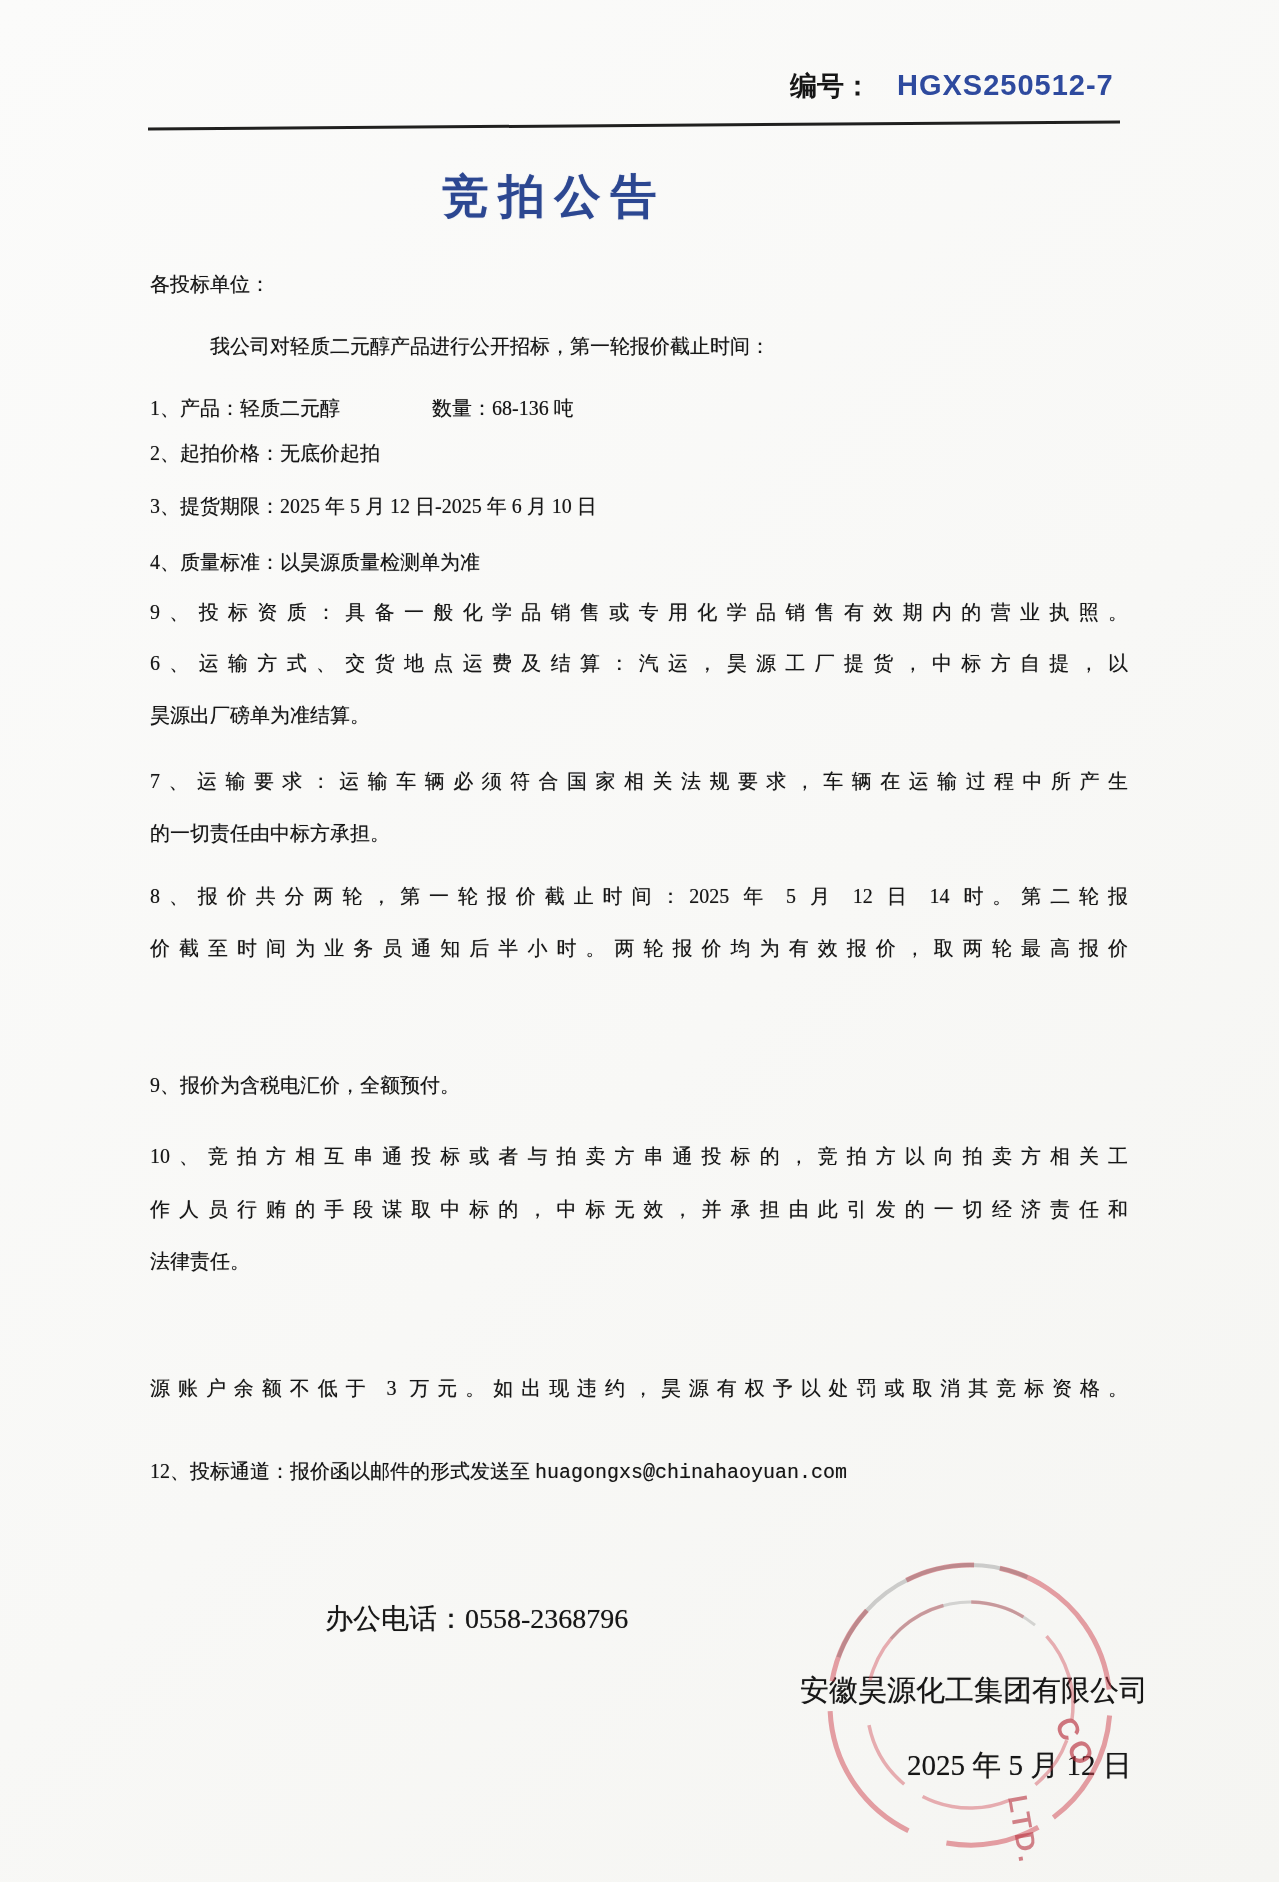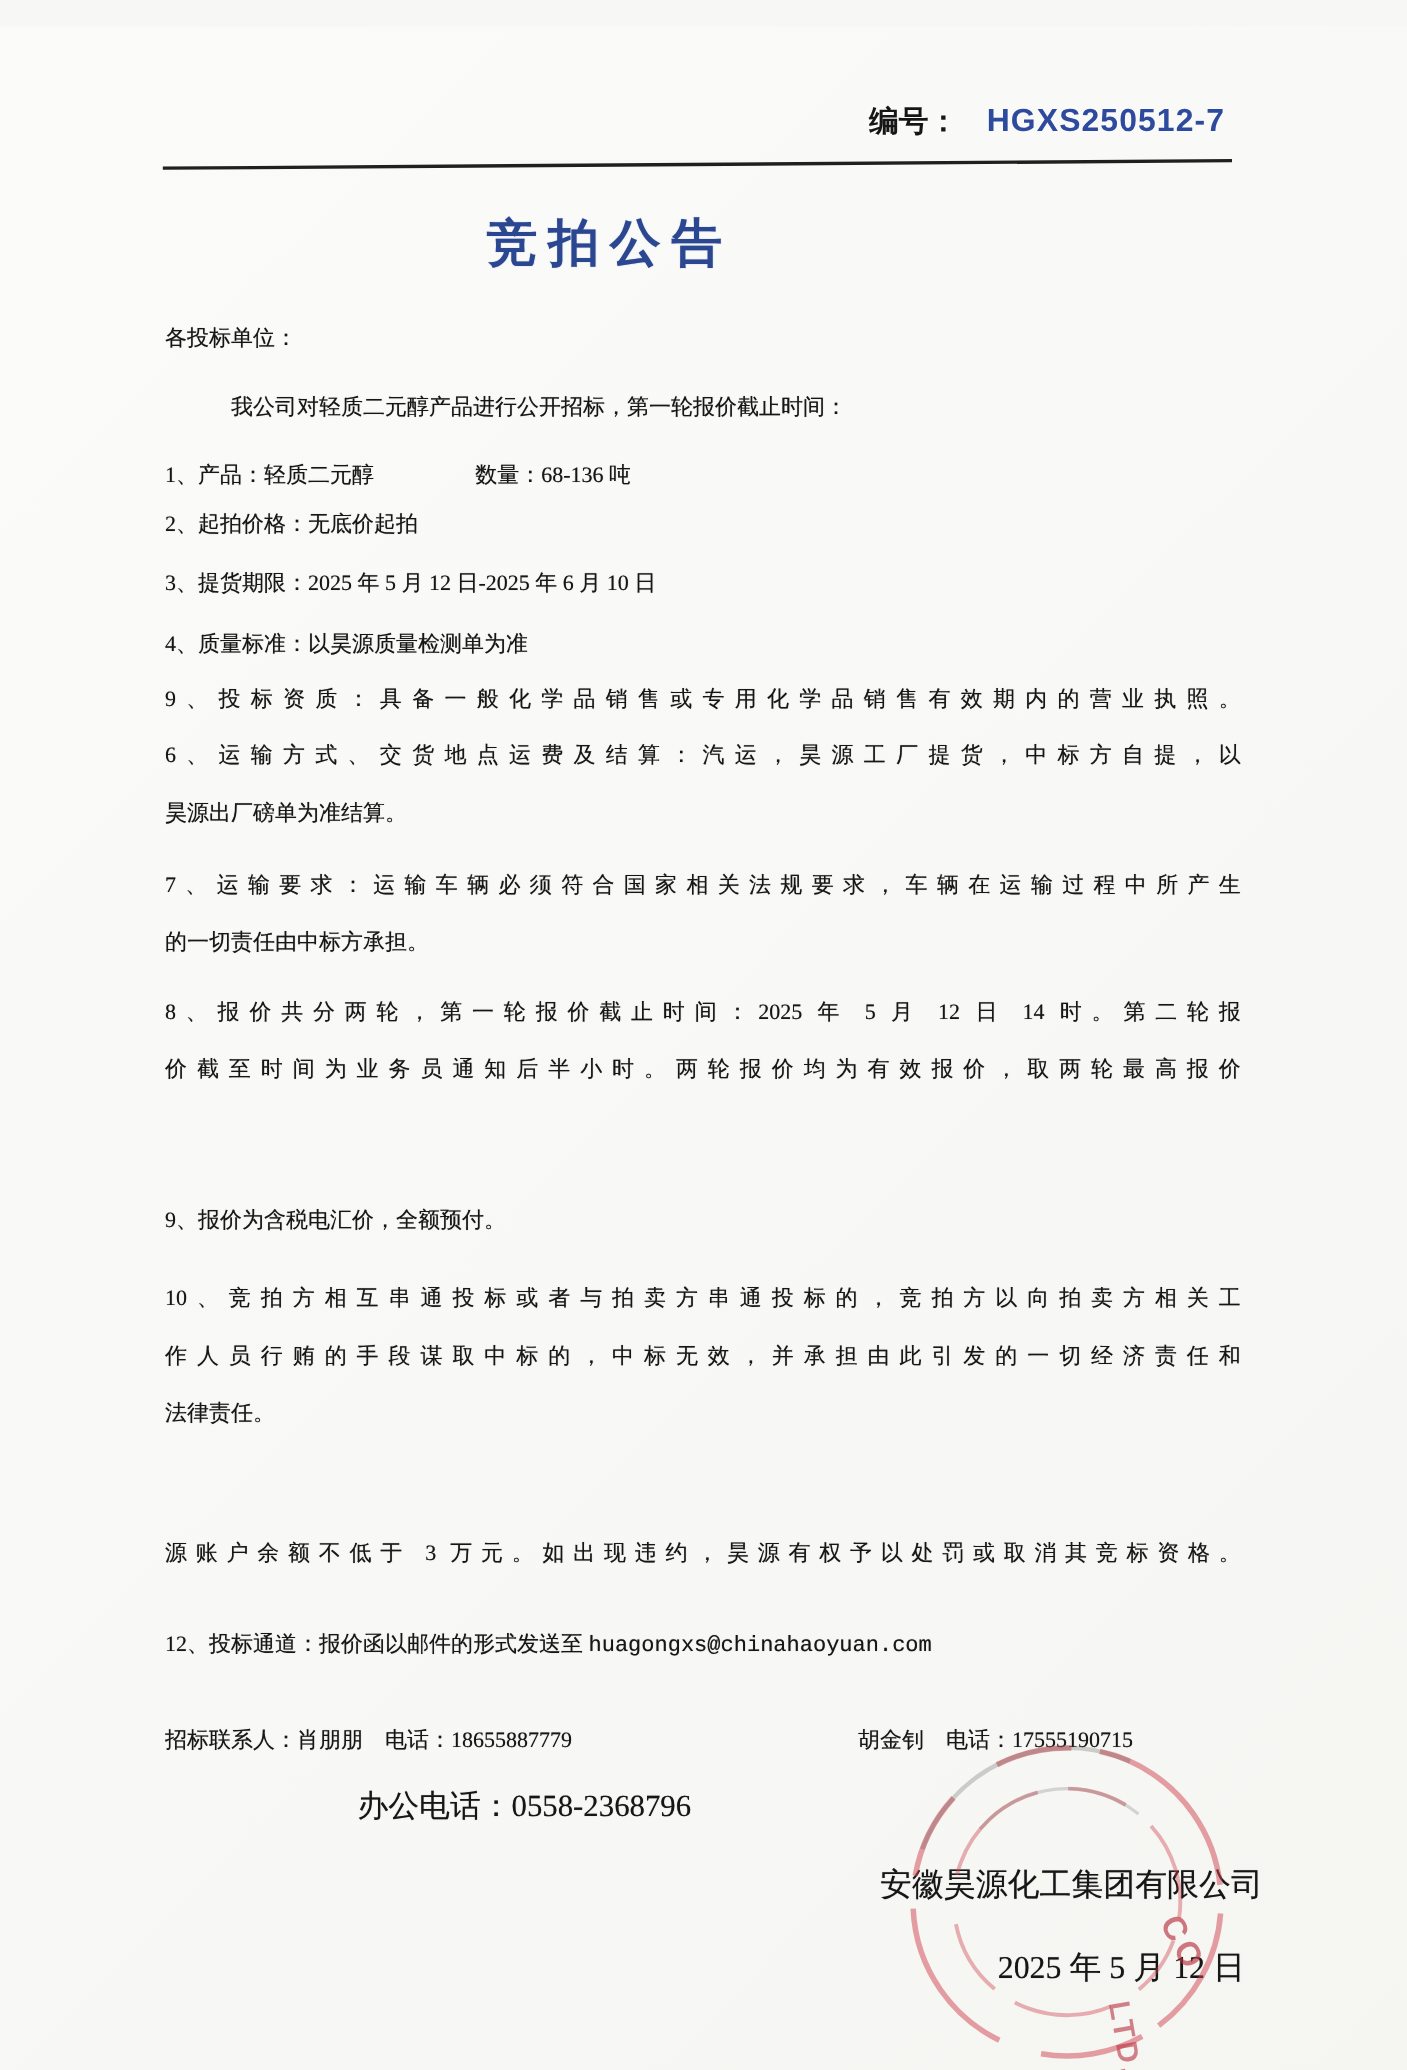--- a/index.html
+++ b/index.html
@@ -7,21 +7,20 @@
     width:1279px;height:1882px;
     background:#f7f7f5;
     font-family:"Liberation Serif","DejaVu Serif",serif;
     color:#161616;
     position:relative;
     overflow:hidden;
   }
   .page{
     position:absolute;inset:0;
     background:linear-gradient(135deg,#fbfbfa 0%,#f8f8f6 55%,#f5f5f2 100%);
-    margin-top:24px;
   }
   .line{
     position:absolute;
     left:150px;width:978px;
     font-size:20px;line-height:36px;
     white-space:nowrap;
     text-shadow:0 0 0.7px rgba(20,20,20,.55);
   }
   .j{white-space:normal;text-align:justify;text-align-last:justify;}
   .header-row{
@@ -90,24 +89,20 @@
   <div class="line" style="top:1067px">9、报价为含税电汇价，全额预付。</div>
 
   <div class="line j" style="top:1138px">10、竞拍方相互串通投标或者与拍卖方串通投标的，竞拍方以向拍卖方相关工</div>
   <div class="line j" style="top:1191px">作人员行贿的手段谋取中标的，中标无效，并承担由此引发的一切经济责任和</div>
   <div class="line" style="top:1243px">法律责任。</div>
 
   <div class="line j" style="top:1370px">源账户余额不低于 3 万元。如出现违约，昊源有权予以处罚或取消其竞标资格。</div>
 
   <div class="line" style="top:1453px"><span>12、投标通道：报价函以邮件的形式发送至 </span><span class="mono">huagongxs@chinahaoyuan.com</span></div>
 
-  <div class="line" style="top:1540px">
-    <span>招标联系人：肖朋朋　电话：18655887779</span>
-    <span class="second-contact">胡金钊　电话：17555190715</span>
-  </div>
 
   <div class="sig" style="top:1601px;left:325px;font-size:28px">办公电话：0558-2368796</div>
 
   <div class="sig" style="top:1672px;left:800px">安徽昊源化工集团有限公司</div>
   <div class="sig" style="top:1747px;left:907px">2025 年 5 月 12 日</div>
 
   <svg class="stamp" width="380" height="380" viewBox="0 0 380 380">
 
     <circle cx="190" cy="190" r="140" fill="none" stroke="#cf4450" stroke-opacity="0.5" stroke-width="5" stroke-dasharray="70 26 120 18 95 40 150 30 80 50" transform="rotate(-35 190 190)"></circle>
 

